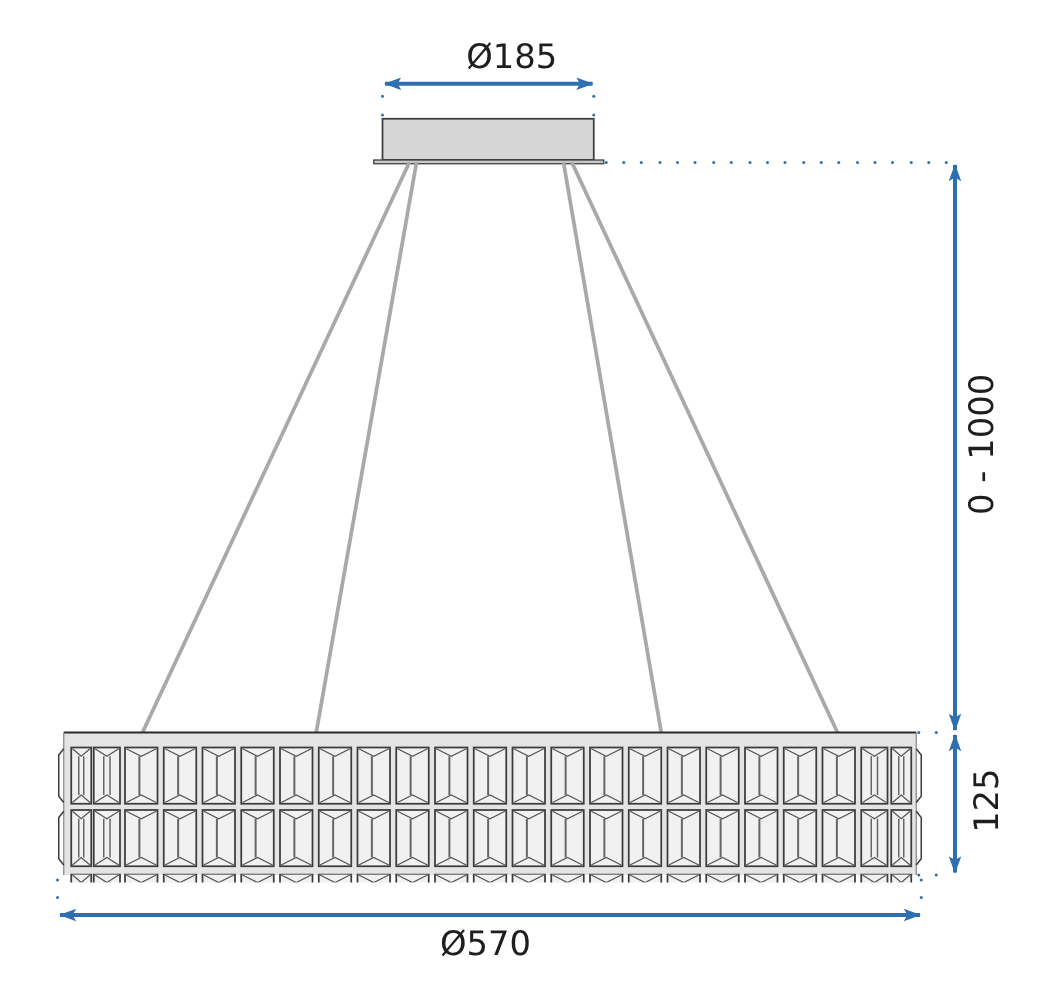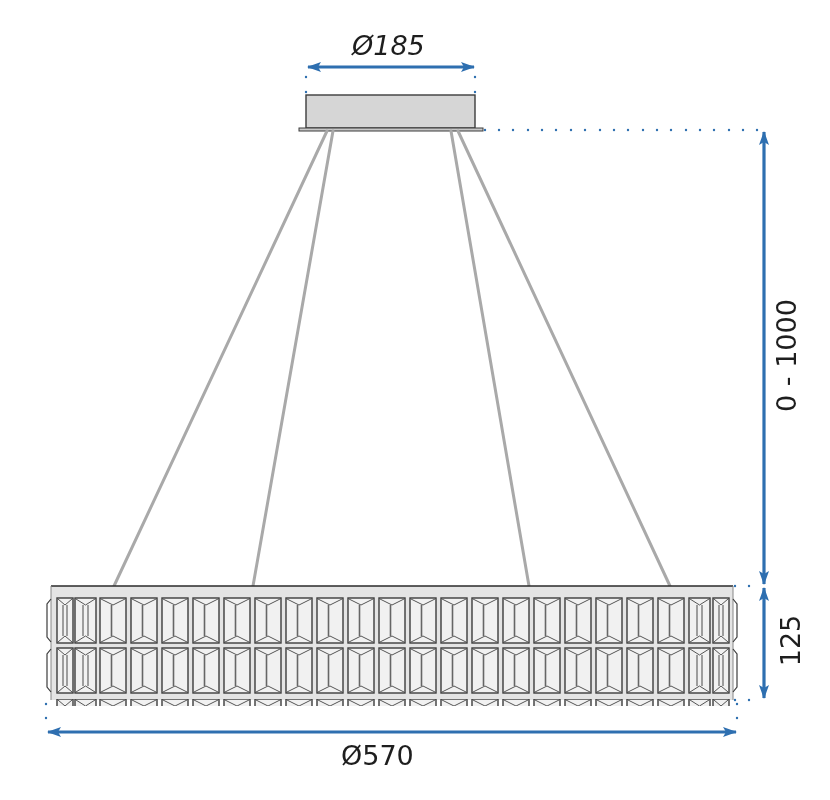--- a/index.html
+++ b/index.html
@@ -200,20 +200,20 @@
 
     <g>
       <line x1="764" y1="588" x2="764" y2="698" stroke="#2e6fb0" stroke-width="3.2" marker-start="url(#arrowStart)" marker-end="url(#arrowEnd)"></line>
     </g>
 
     <g>
       <line x1="48" y1="732" x2="736" y2="732" stroke="#2e6fb0" stroke-width="3.2" marker-start="url(#arrowStart)" marker-end="url(#arrowEnd)"></line>
     </g>
   </svg>
 
-  <div class="dim-label" style="left:352px; top:32px;font-style:italic;">Ø185</div>
+  <div class="dim-label" style="left:373px; top:32px;">Ø185</div>
 
   <div class="dim-label vert" style="left:728px; top:342px; width:116px; text-align:center;">0 - 1000</div>
 
   <div class="dim-label vert" style="left:760px; top:627px; width:60px; text-align:center;">125</div>
 
-  <div class="dim-label" style="left:341px; top:742px;">Ø570</div>
+  <div class="dim-label" style="left:352px; top:742px;">Ø570</div>
 </div>
 
 </body></html>

